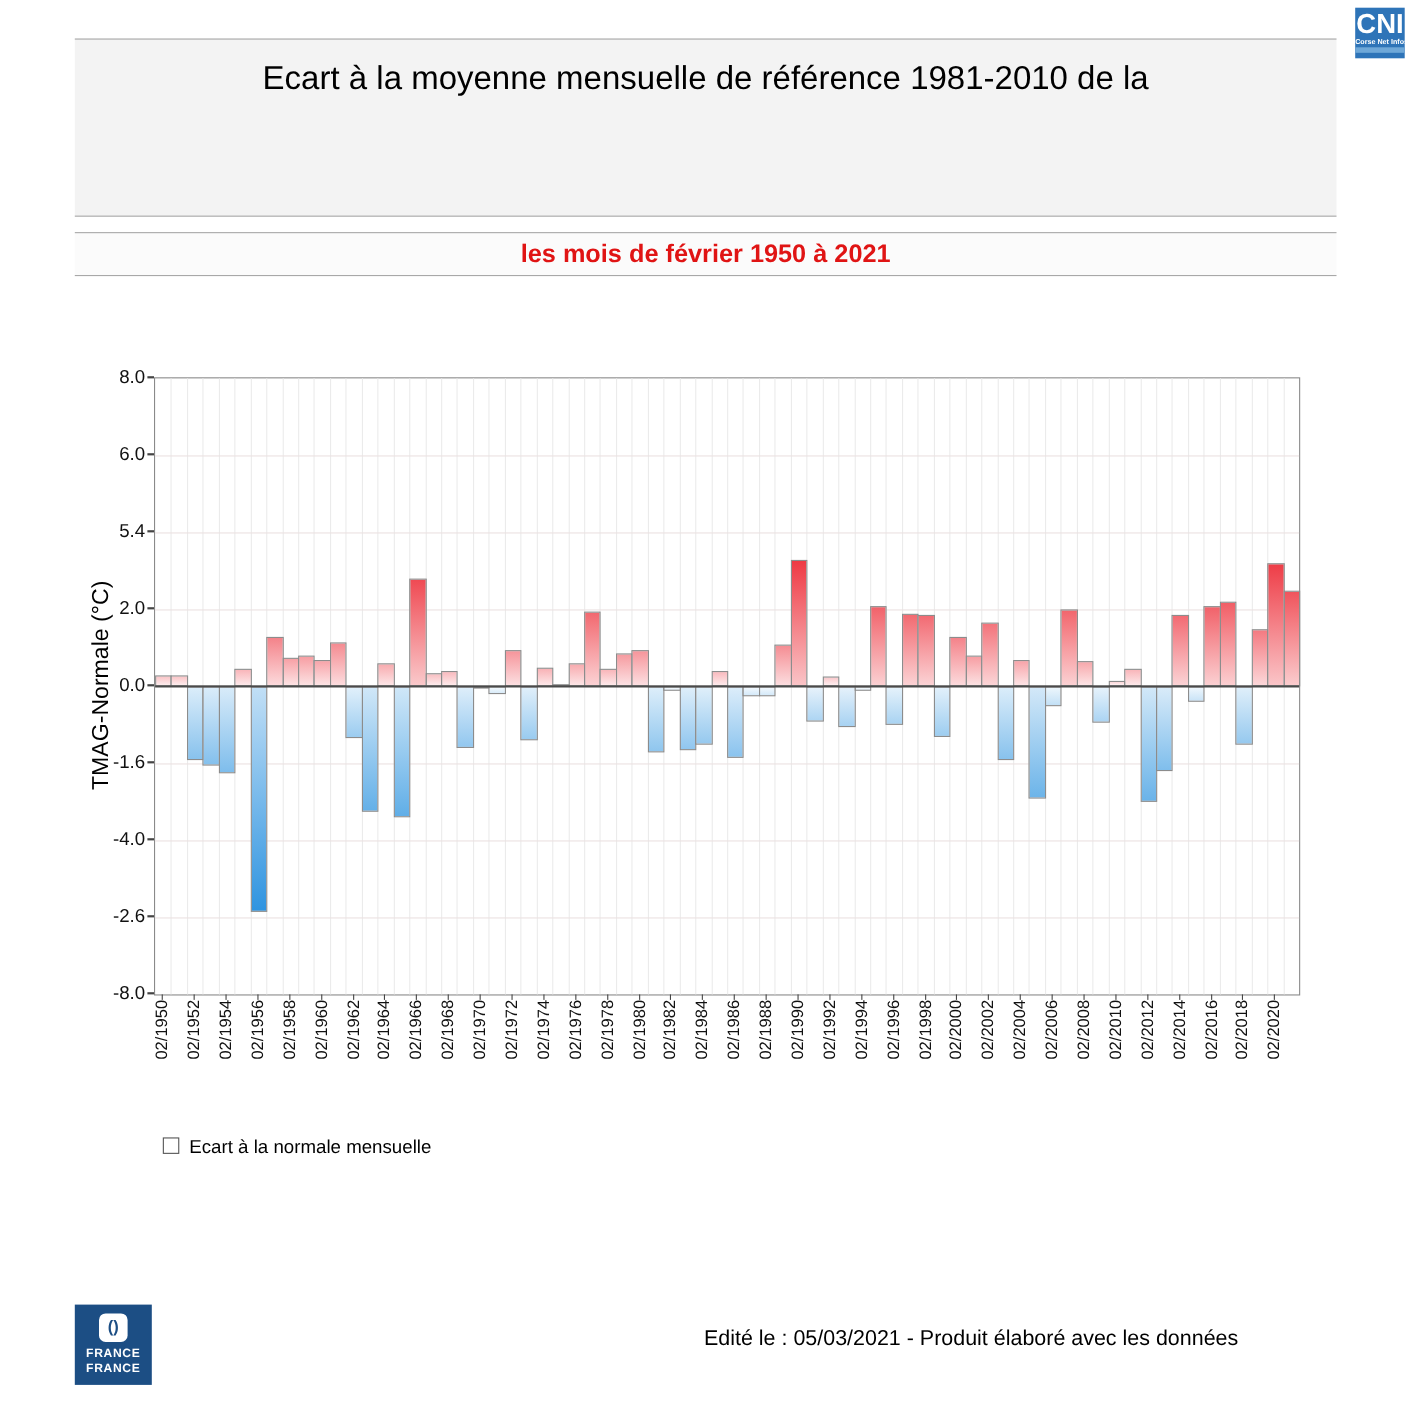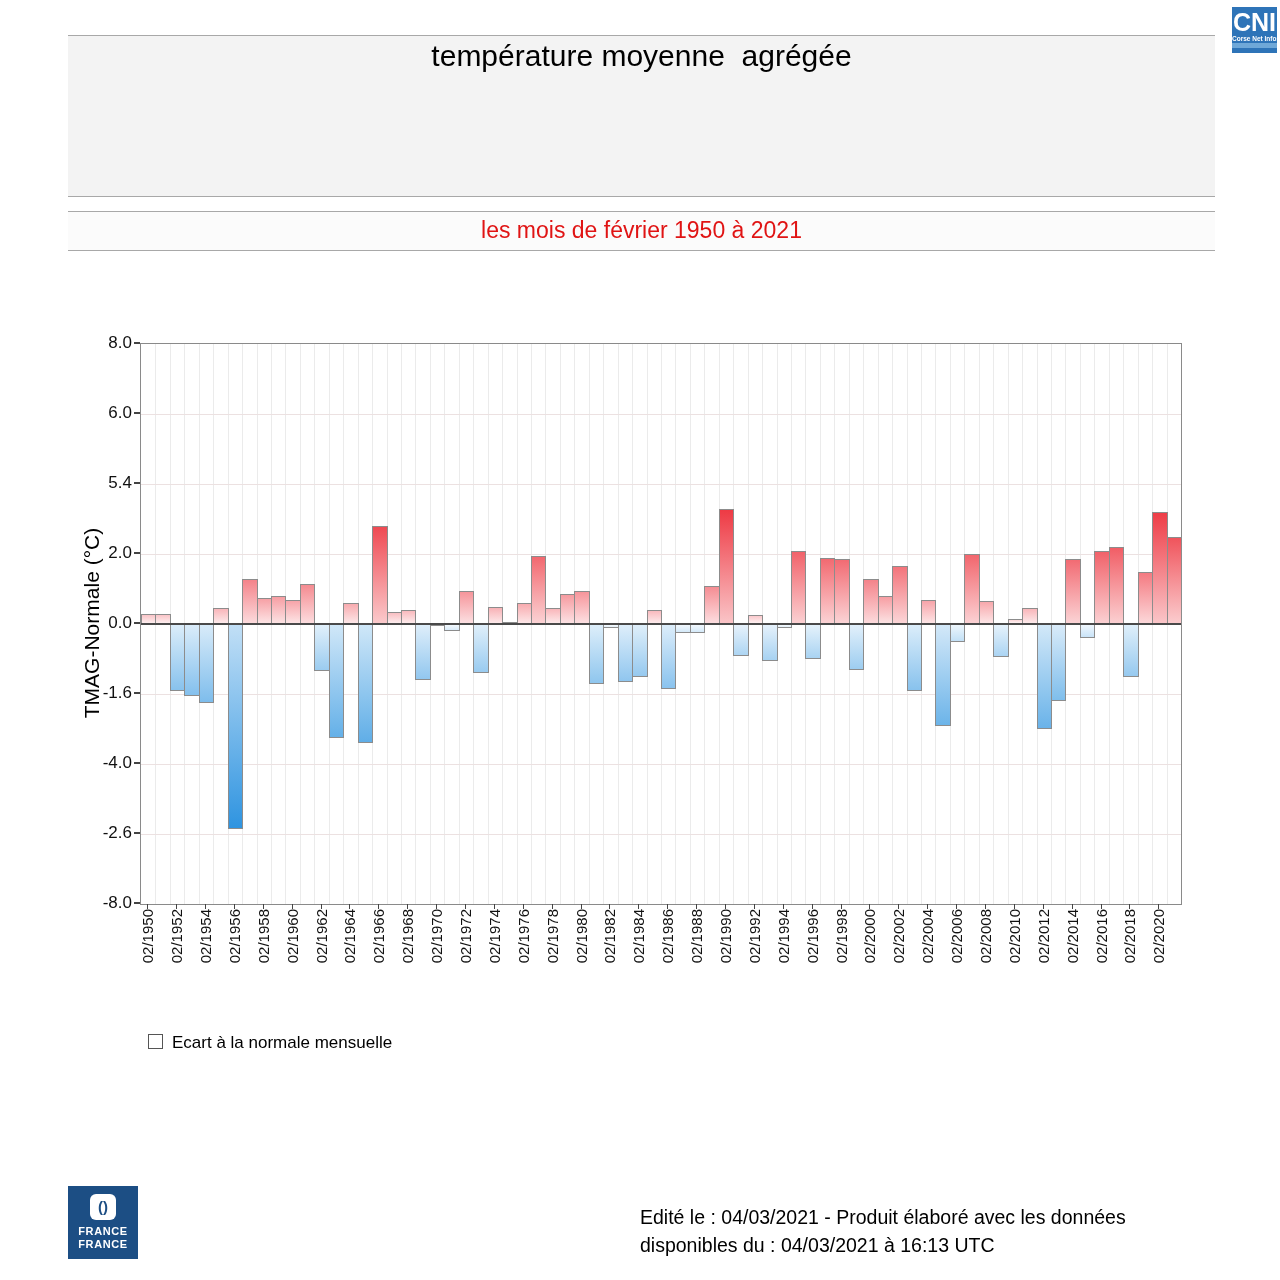--- a/index.html
+++ b/index.html
@@ -15,20 +15,21 @@
     text-align:center;
   }
   .title-line { font-size:30px; line-height:40px; white-space:pre; }
   #title-line1 { margin-top:16px; }
   #header-subtitle { font-style:italic; font-size:25px; margin-top:8px; }
 
   #banner-box {
     position:absolute; left:68px; top:211px; width:1147px; height:38px;
     background:#fbfbfb; border-top:1px solid #a8a8a8; border-bottom:1px solid #a8a8a8;
     text-align:center;
+    font-weight:bold;
   }
   #banner-text { color:#e01414; font-size:23px; line-height:37px; }
 
   
   #cni-logo {
     position:absolute; left:1232px; top:7px; width:45px; height:46px;
     background:#2e74b8; color:#fff; text-align:center; overflow:hidden;
   }
   #cni-title { font-size:25px; font-weight:bold; line-height:26px; margin-top:2px; }
   #cni-sub { font-size:6.5px; font-weight:bold; white-space:nowrap; line-height:7px; }
@@ -72,21 +73,21 @@
     width:26px; height:26px; background:#fff; border-radius:6px;
     margin:8px auto 5px; color:#1c4e84; font-weight:bold; font-size:15px; line-height:25px;
   }
   .mf-text { font-size:11px; font-weight:bold; line-height:13px; letter-spacing:0.6px; }
   #footer-text { position:absolute; left:640px; top:1203px; font-size:19.5px; line-height:28px; }
 </style>
 </head>
 <body>
 
 <div id="header-box">
-  <div class="title-line" id="title-line2">température moyenne  agrégée</div>
+  <div class="title-line" id="title-line1">Ecart à la moyenne mensuelle de référence 1981-2010 de la</div>
 </div>
 
 <div id="banner-box">
   <div id="banner-text">les mois de février 1950 à 2021</div>
 </div>
 
 <div id="cni-logo">
   <div id="cni-title">CNI</div>
   <div id="cni-sub">Corse Net Infos</div>
   <div id="cni-strip"></div>
@@ -341,15 +342,14 @@
 <div id="legend">
   <span id="legend-swatch"></span><span>Ecart à la normale mensuelle</span>
 </div>
 
 <div id="mf-logo">
   <div id="mf-icon">()</div>
   <div class="mf-text">FRANCE</div>
   <div class="mf-text">FRANCE</div>
 </div>
 <div id="footer-text">
-  <div>Edité le : 04/03/2021 - Produit élaboré avec les données</div>
-  <div>disponibles du : 04/03/2021 à 16:13 UTC</div>
+  <div>Edité le : 05/03/2021 - Produit élaboré avec les données</div>
 </div>
 
 </body></html>

